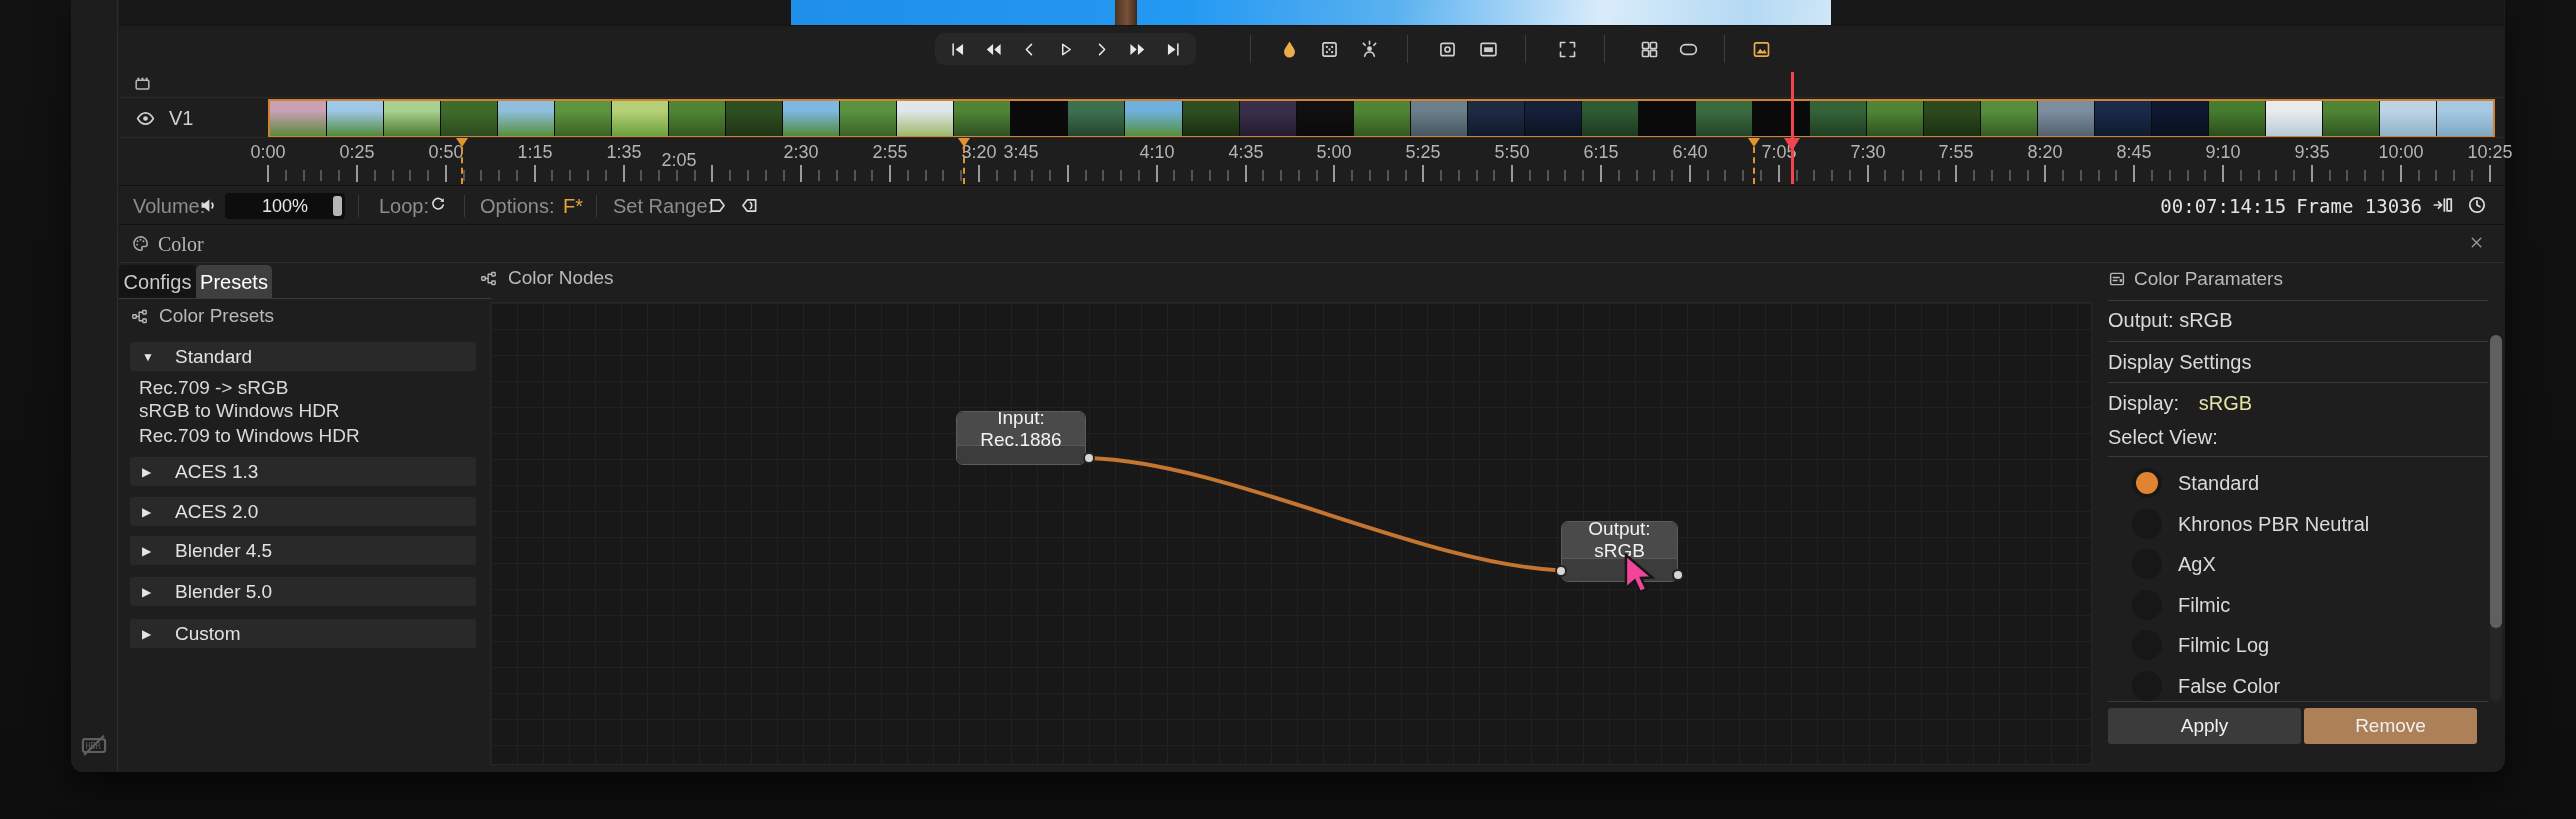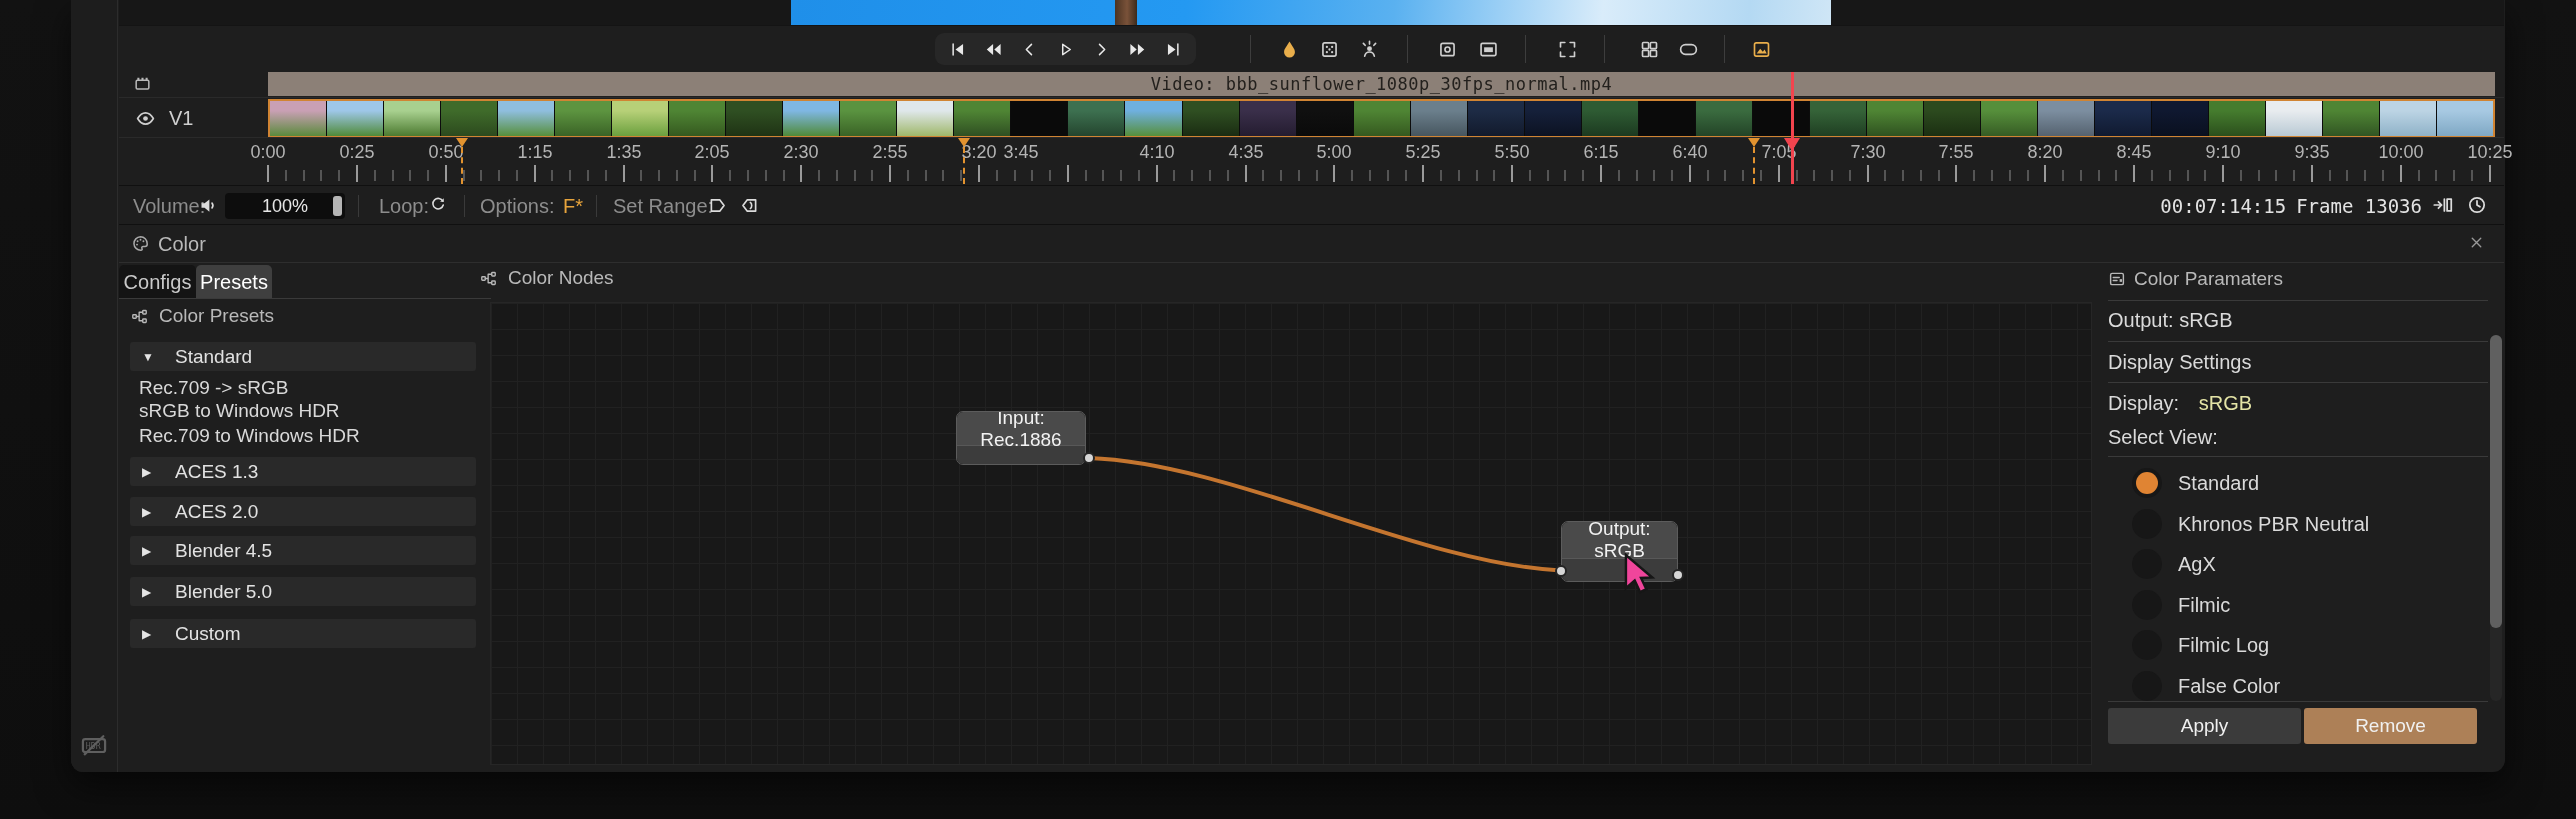--- a/index.html
+++ b/index.html
@@ -63,21 +63,21 @@
   .volbox { position:absolute; left:106px; top:7px; width:120px; height:26px; background:#0d0d0d; border-radius:4px;
             display:flex; align-items:center; justify-content:center; font-size:18px; color:#e6e6e6; }
   .volhandle { position:absolute; right:3px; top:3px; width:9px; height:20px; background:#b5b5b5; border-radius:3px; }
   .amber { color:#e7a43c; }
   .cicon { position:absolute; top:9px; width:22px; height:22px; color:#dcdcdc; }
   .tcwrap { position:absolute; right:14px; top:8px; display:flex; align-items:center; gap:10px; }
   .tcwrap .tc { font-size:19px; color:#e3e3e3; }
 
   
   .colorpanel { position:absolute; left:48px; top:226px; width:2385px; height:546px; }
-  .cp-head { position:absolute; left:0; top:0; width:2385px; height:36px; }
+  .cp-head { position:absolute; left:0; top:0; width:2385px; height:36px;font-family:Liberation Serif, serif; }
   .cp-title { position:absolute; left:39px; top:7px; font-size:20px; color:#b9b9b9; }
   .cp-ic { position:absolute; left:12px; top:8px; color:#a9a9a9; }
   .close-x { position:absolute; right:16px; top:8px; width:20px; height:20px; color:#9a9a9a; }
   .cp-sep { position:absolute; left:0; top:36px; width:2385px; height:1px; background:#2e2e2e; }
   .tab { position:absolute; top:39px; height:34px; display:flex; align-items:center; justify-content:center;
          font-size:20px; border-radius:5px 5px 0 0; }
   .tab.inactive { background:#141414; color:#c9c9c9; }
   .tab.active { background:#3f3f3f; color:#ffffff; }
   .tab-underline { position:absolute; left:0; top:72px; width:372px; height:1px; background:#3a3a3a; }
   .ph-head { position:absolute; left:12px; top:79px; display:flex; align-items:center; gap:11px; color:#b9b9b9; font-size:19px; }
@@ -282,23 +282,20 @@
 
     <div class="timeline">
       <div class="film-ic" id="filmIcon">
           <svg viewBox="0 0 24 24" width="19" height="19">
             <g style="fill:none">
               <rect x="4" y="8" width="16" height="11" rx="1.5" style="stroke:currentColor;stroke-width:1.9;fill:none;stroke-linecap:round;stroke-linejoin:round"></rect>
               <path d="M5.5 4.8h2.6v3H5.5zM10.7 4.8h2.6v3h-2.6zM15.9 4.8h2.6v3h-2.6z" style="fill:currentColor"></path>
             </g>
           </svg>
         </div>
-      <div class="clipbar">
-        <span class="mono">Video: bbb_sunflower_1080p_30fps_normal.mp4</span>
-      </div>
       <div class="rowline" style="top:27px"></div>
       <div class="trackhead">
         <span id="eyeIcon">
             <svg viewBox="0 0 24 24" width="21" height="21">
               <g style="fill:none">
                 <path d="M3 12c2.6-4.4 6-6.4 9-6.4s6.4 2 9 6.4c-2.6 4.4-6 6.4-9 6.4S5.6 16.4 3 12z" style="stroke:currentColor;stroke-width:1.9;fill:none;stroke-linecap:round;stroke-linejoin:round"></path>
                 <circle cx="12" cy="12" r="2.7" style="fill:currentColor"></circle>
               </g>
             </svg>
           </span>
@@ -370,21 +367,21 @@
           <div class="tick minor" style="left: 432px;"></div>
           <div class="tick minor" style="left: 450px;"></div>
           <div class="tick minor" style="left: 468px;"></div>
           <div class="tick minor" style="left: 486px;"></div>
           <span class="lbl" style="left: 505px;">1:35</span>
           <div class="tick major" style="left: 504px;"></div>
           <div class="tick minor" style="left: 521px;"></div>
           <div class="tick minor" style="left: 539px;"></div>
           <div class="tick minor" style="left: 557px;"></div>
           <div class="tick minor" style="left: 575px;"></div>
-          <span class="lbl" style="left: 593px;">2:05</span>
+          <span class="lbl" style="left: 560px; margin-top: 8px;">2:05</span>
           <div class="tick major" style="left: 592px;"></div>
           <div class="tick minor" style="left: 610px;"></div>
           <div class="tick minor" style="left: 628px;"></div>
           <div class="tick minor" style="left: 646px;"></div>
           <div class="tick minor" style="left: 664px;"></div>
           <span class="lbl" style="left: 682px;">2:30</span>
           <div class="tick major" style="left: 681px;"></div>
           <div class="tick minor" style="left: 699px;"></div>
           <div class="tick minor" style="left: 717px;"></div>
           <div class="tick minor" style="left: 735px;"></div>

